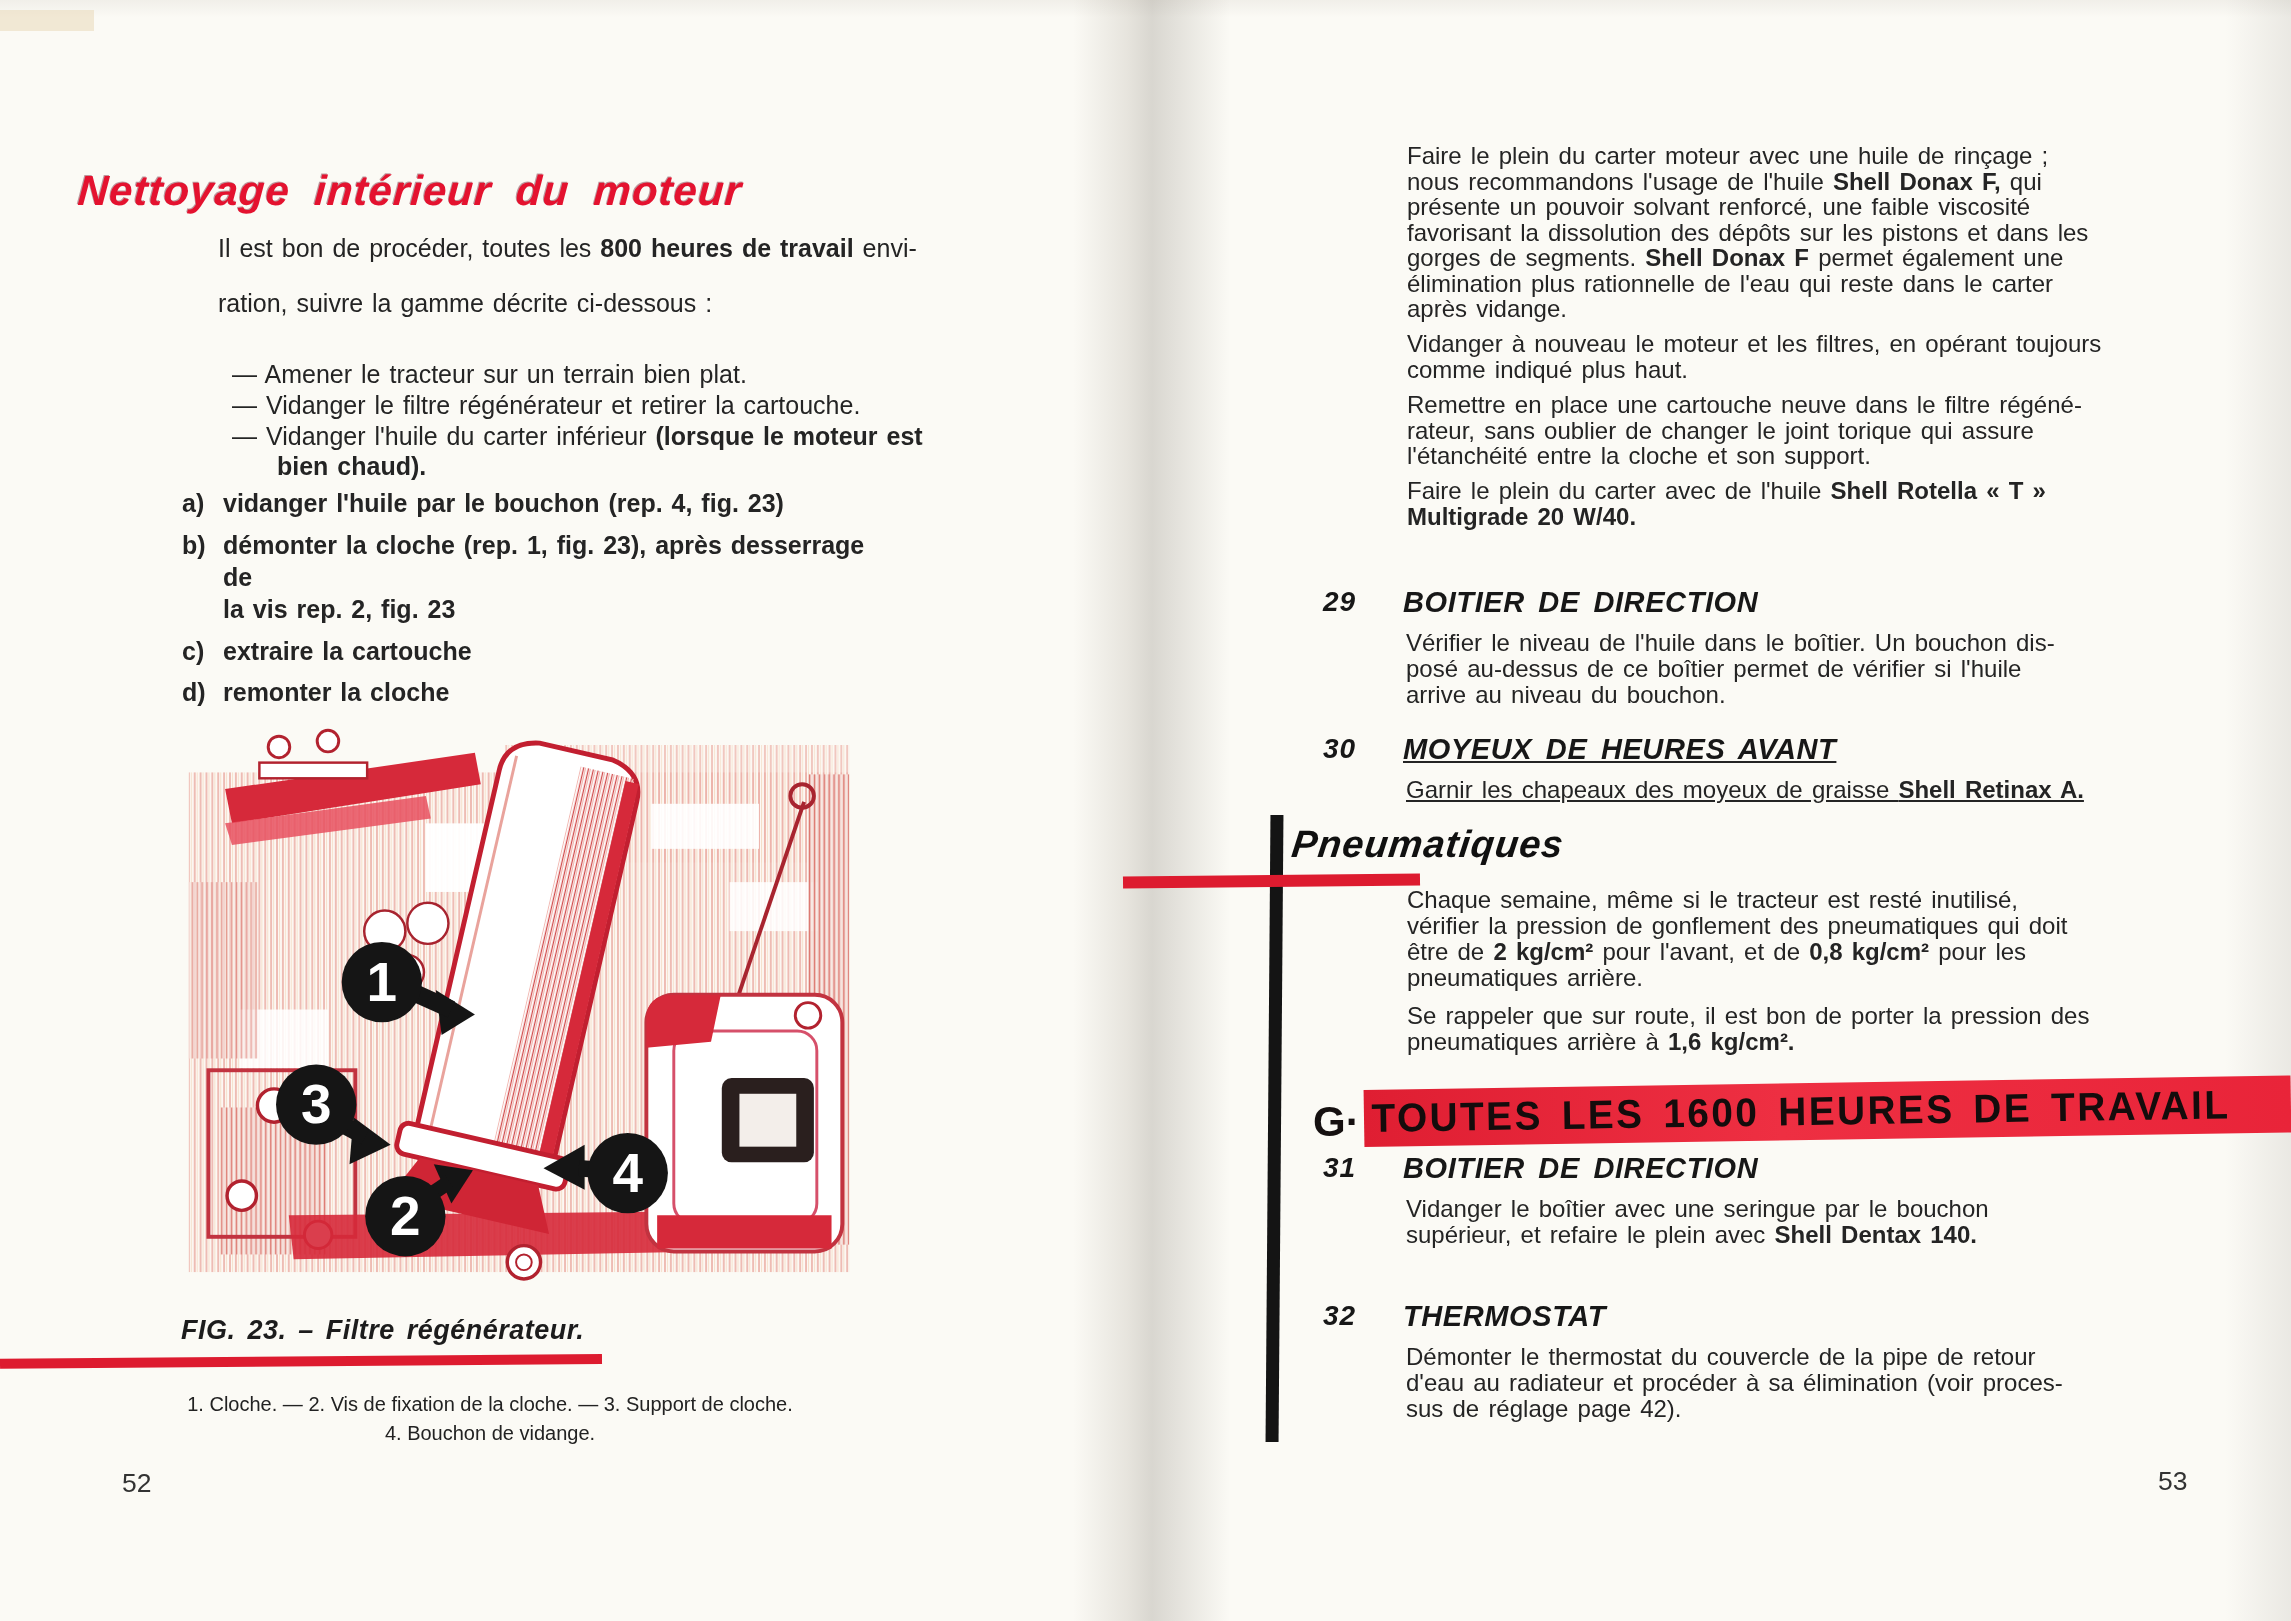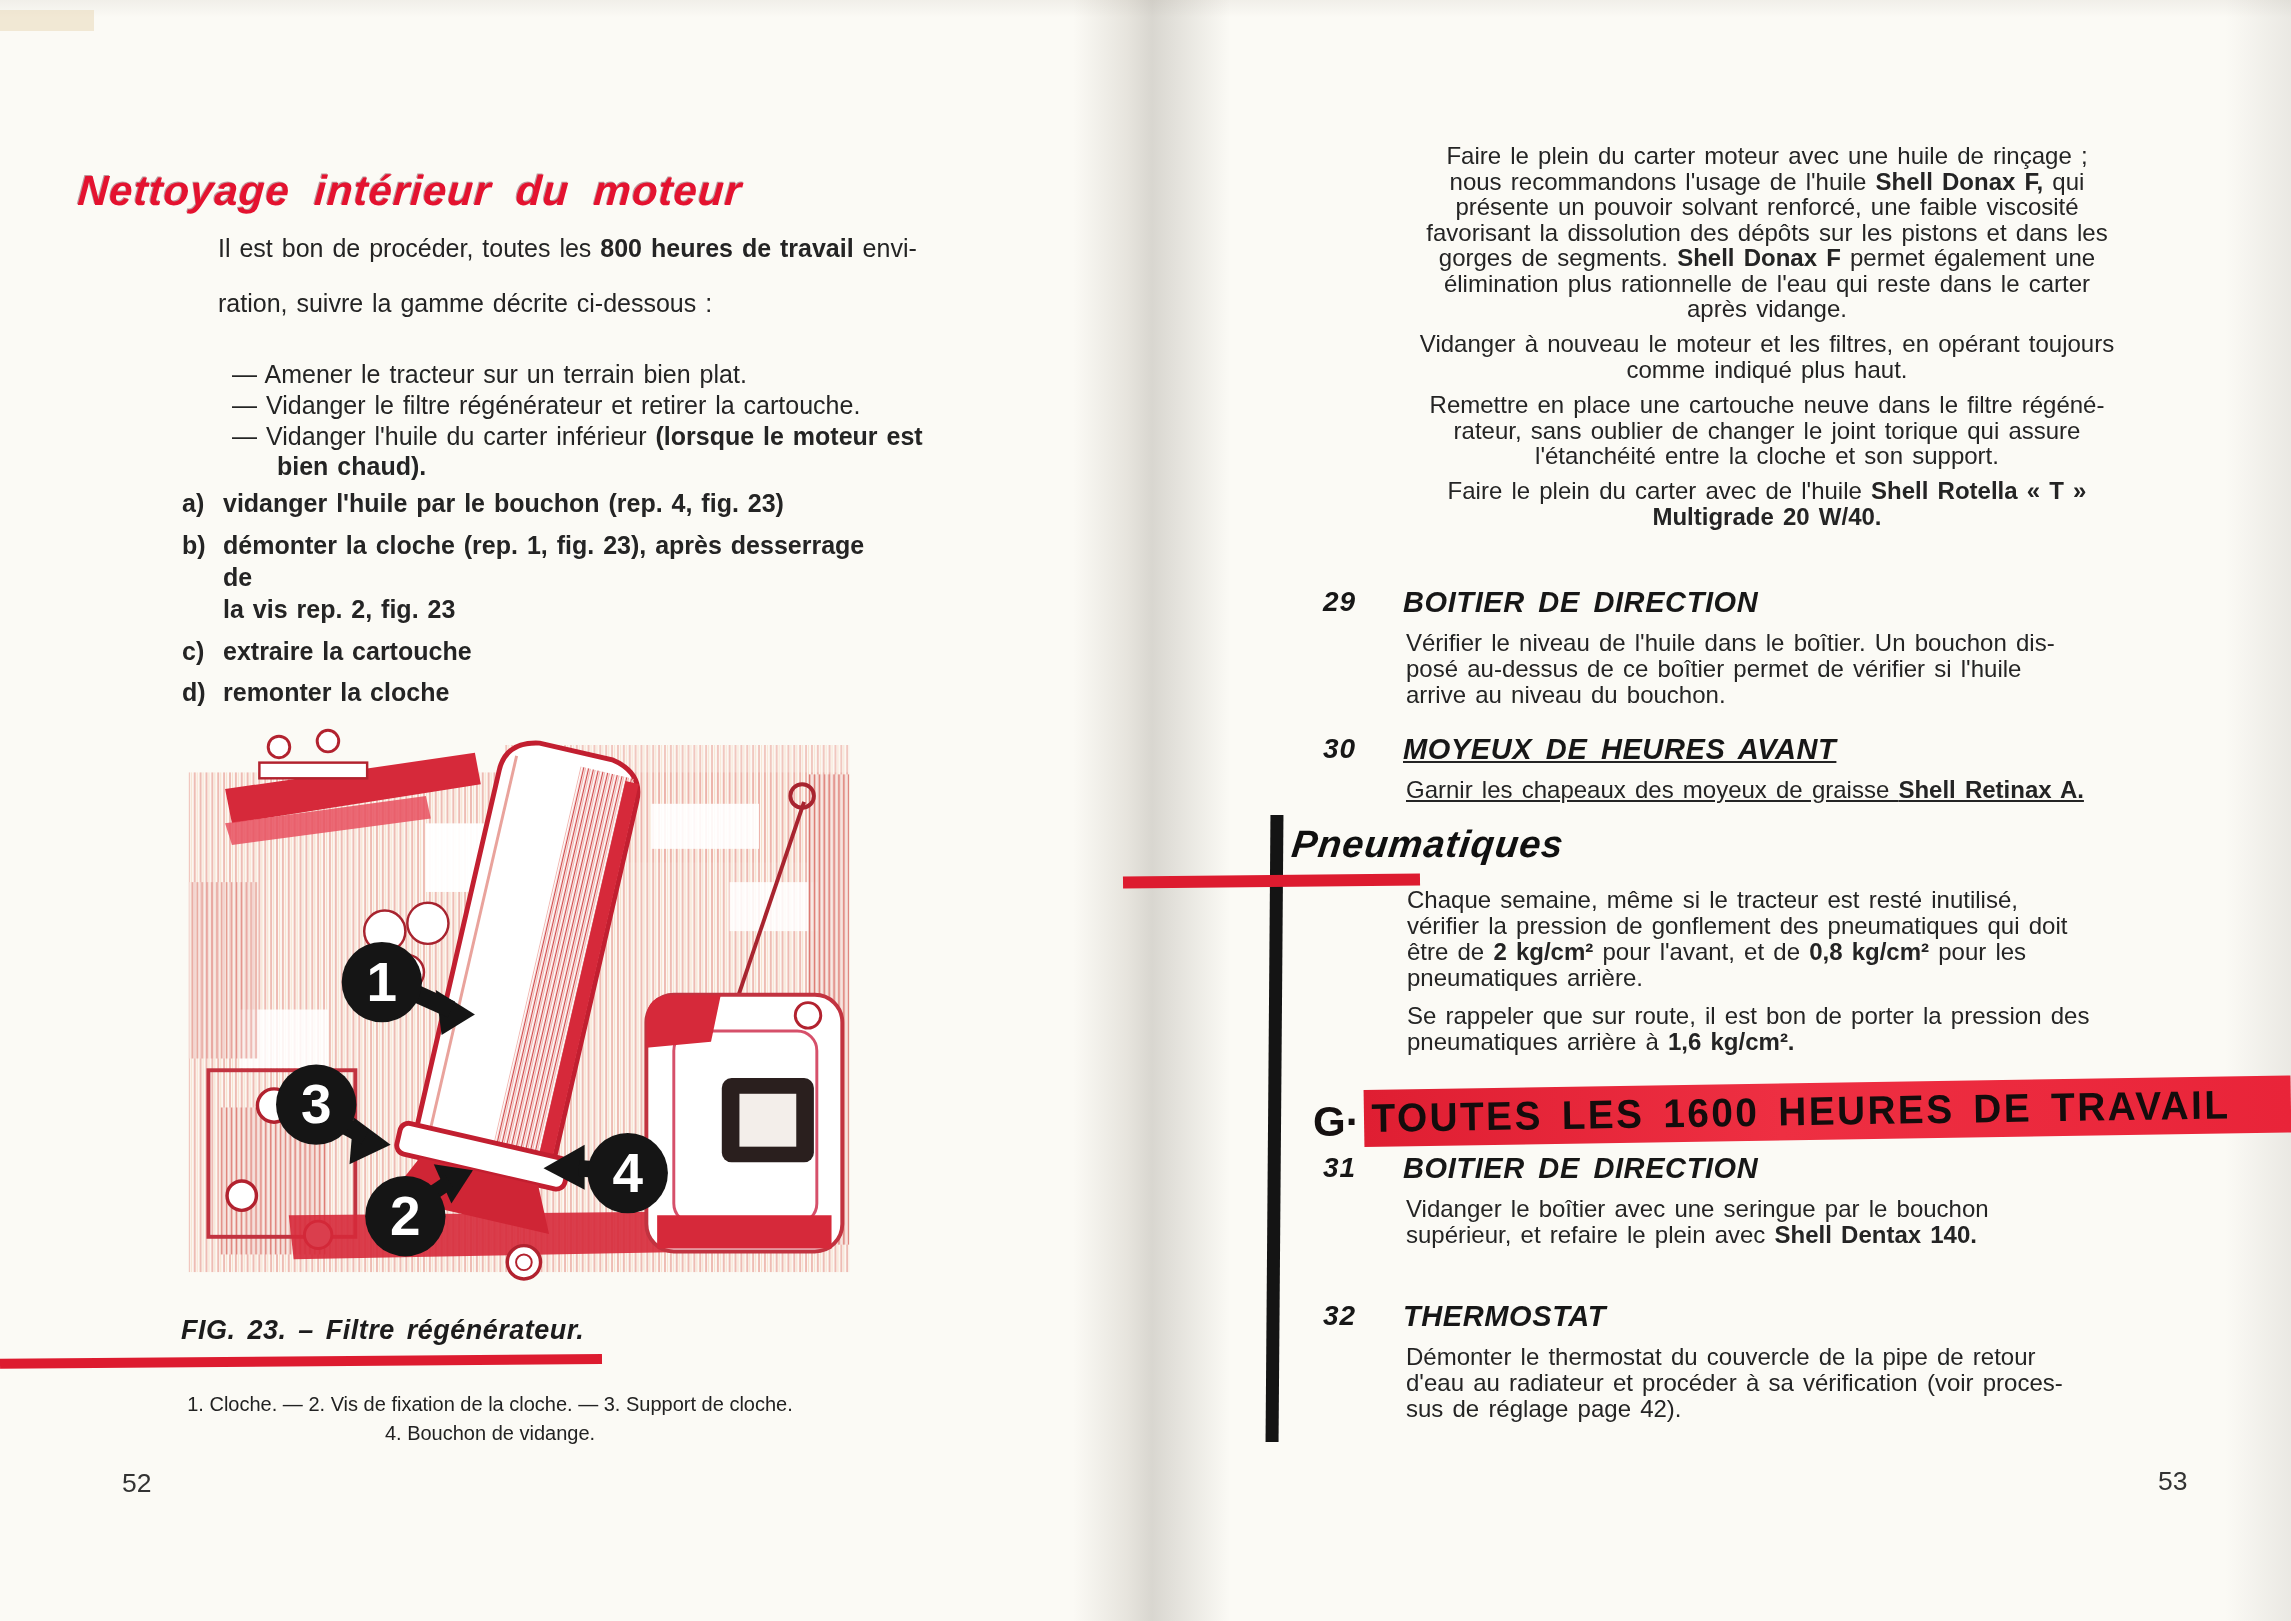--- a/index.html
+++ b/index.html
@@ -37,21 +37,21 @@
     left:0;top:1354px;width:602px;height:9.8px;background:#dd1b2f;
     transform:rotate(-.45deg);transform-origin:right center;
   }
   .legend{left:147px;top:1390px;width:686px;text-align:center;font-size:20px;line-height:29px;color:#222;}
   .pgnum{font-size:26.5px;color:#333;}
   .pg-left{left:122px;top:1468px;}
   .pg-right{left:2158px;top:1466px;}
   .top-strip{left:0;top:9.8px;width:94px;height:21.6px;background:#ead9b8;opacity:.55;}
   
   .rcol{left:1407px;top:143px;width:720px;font-size:24px;line-height:25.5px;word-spacing:2.5px;}
-  .rcol p{margin:0 0 9.8px 0;text-align:center;}
+  .rcol p{margin:0 0 9.8px 0;}
   .section{left:1323px;width:814px;}
   .sec-head{position:relative;font-style:italic;font-weight:bold;color:#171717;}
   .sec-num{position:absolute;left:0;top:0;font-size:28px;letter-spacing:1px;}
   .sec-title{margin-left:80px;font-size:29px;letter-spacing:0.6px;word-spacing:4.9px;}
   .sec-body{margin-left:83px;margin-top:10.8px;font-size:24px;line-height:26px;word-spacing:2.5px;}
   .pneu-head{
     left:1292px;top:823px;font-size:38px;font-weight:bold;font-style:italic;color:#101010;
     transform:skewX(-7deg);letter-spacing:1px;
   }
   .rule-red-pneu{
@@ -265,19 +265,19 @@
       <div class="sec-title">BOITIER DE DIRECTION</div>
     </div>
     <div class="sec-body"><span>Vidanger le boîtier avec une seringue par le bouchon</span><br><span>supérieur, et refaire le plein avec </span><b>Shell Dentax 140.</b></div>
   </div>
 
   <div class="abs section s32">
     <div class="sec-head">
       <span class="sec-num">32</span>
       <div class="sec-title">THERMOSTAT</div>
     </div>
-    <div class="sec-body"><span>Démonter le thermostat du couvercle de la pipe de retour</span><br><span>d'eau au radiateur et procéder à sa vérification (voir proces-</span><br><span>sus de réglage page 42).</span></div>
+    <div class="sec-body"><span>Démonter le thermostat du couvercle de la pipe de retour</span><br><span>d'eau au radiateur et procéder à sa élimination (voir proces-</span><br><span>sus de réglage page 42).</span></div>
   </div>
 
   <div class="abs pgnum pg-right">53</div>
 
 </div>
 
 
 </body></html>

